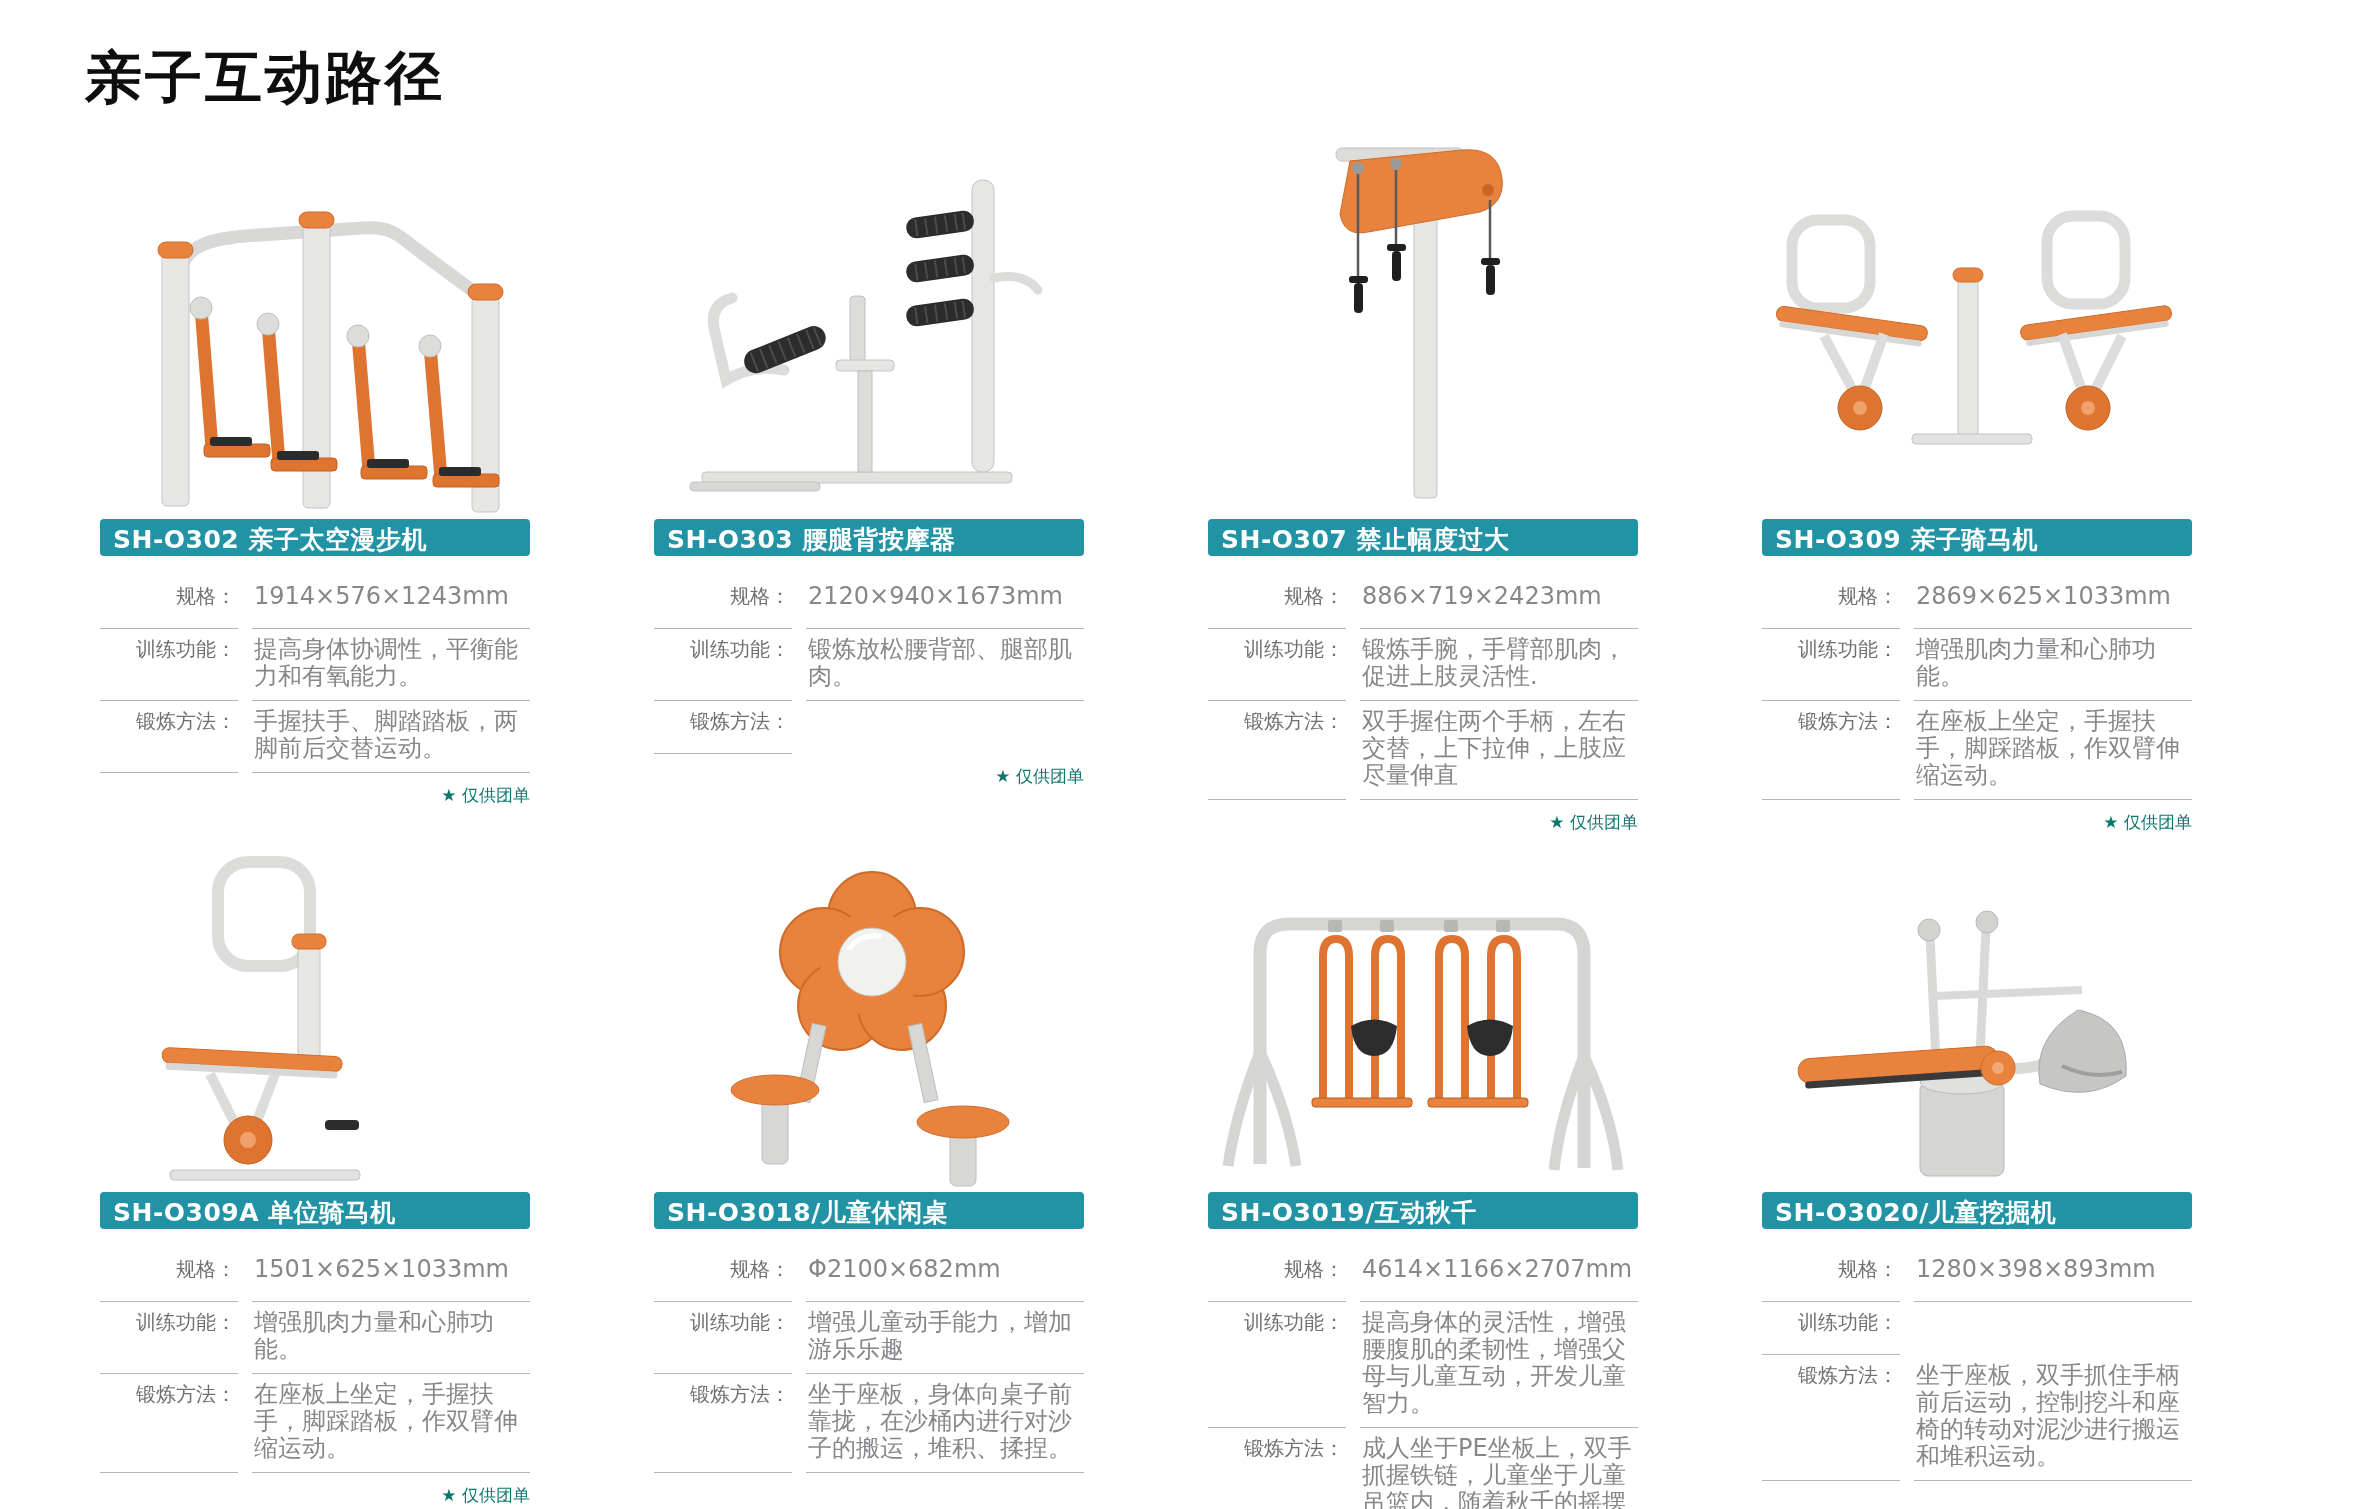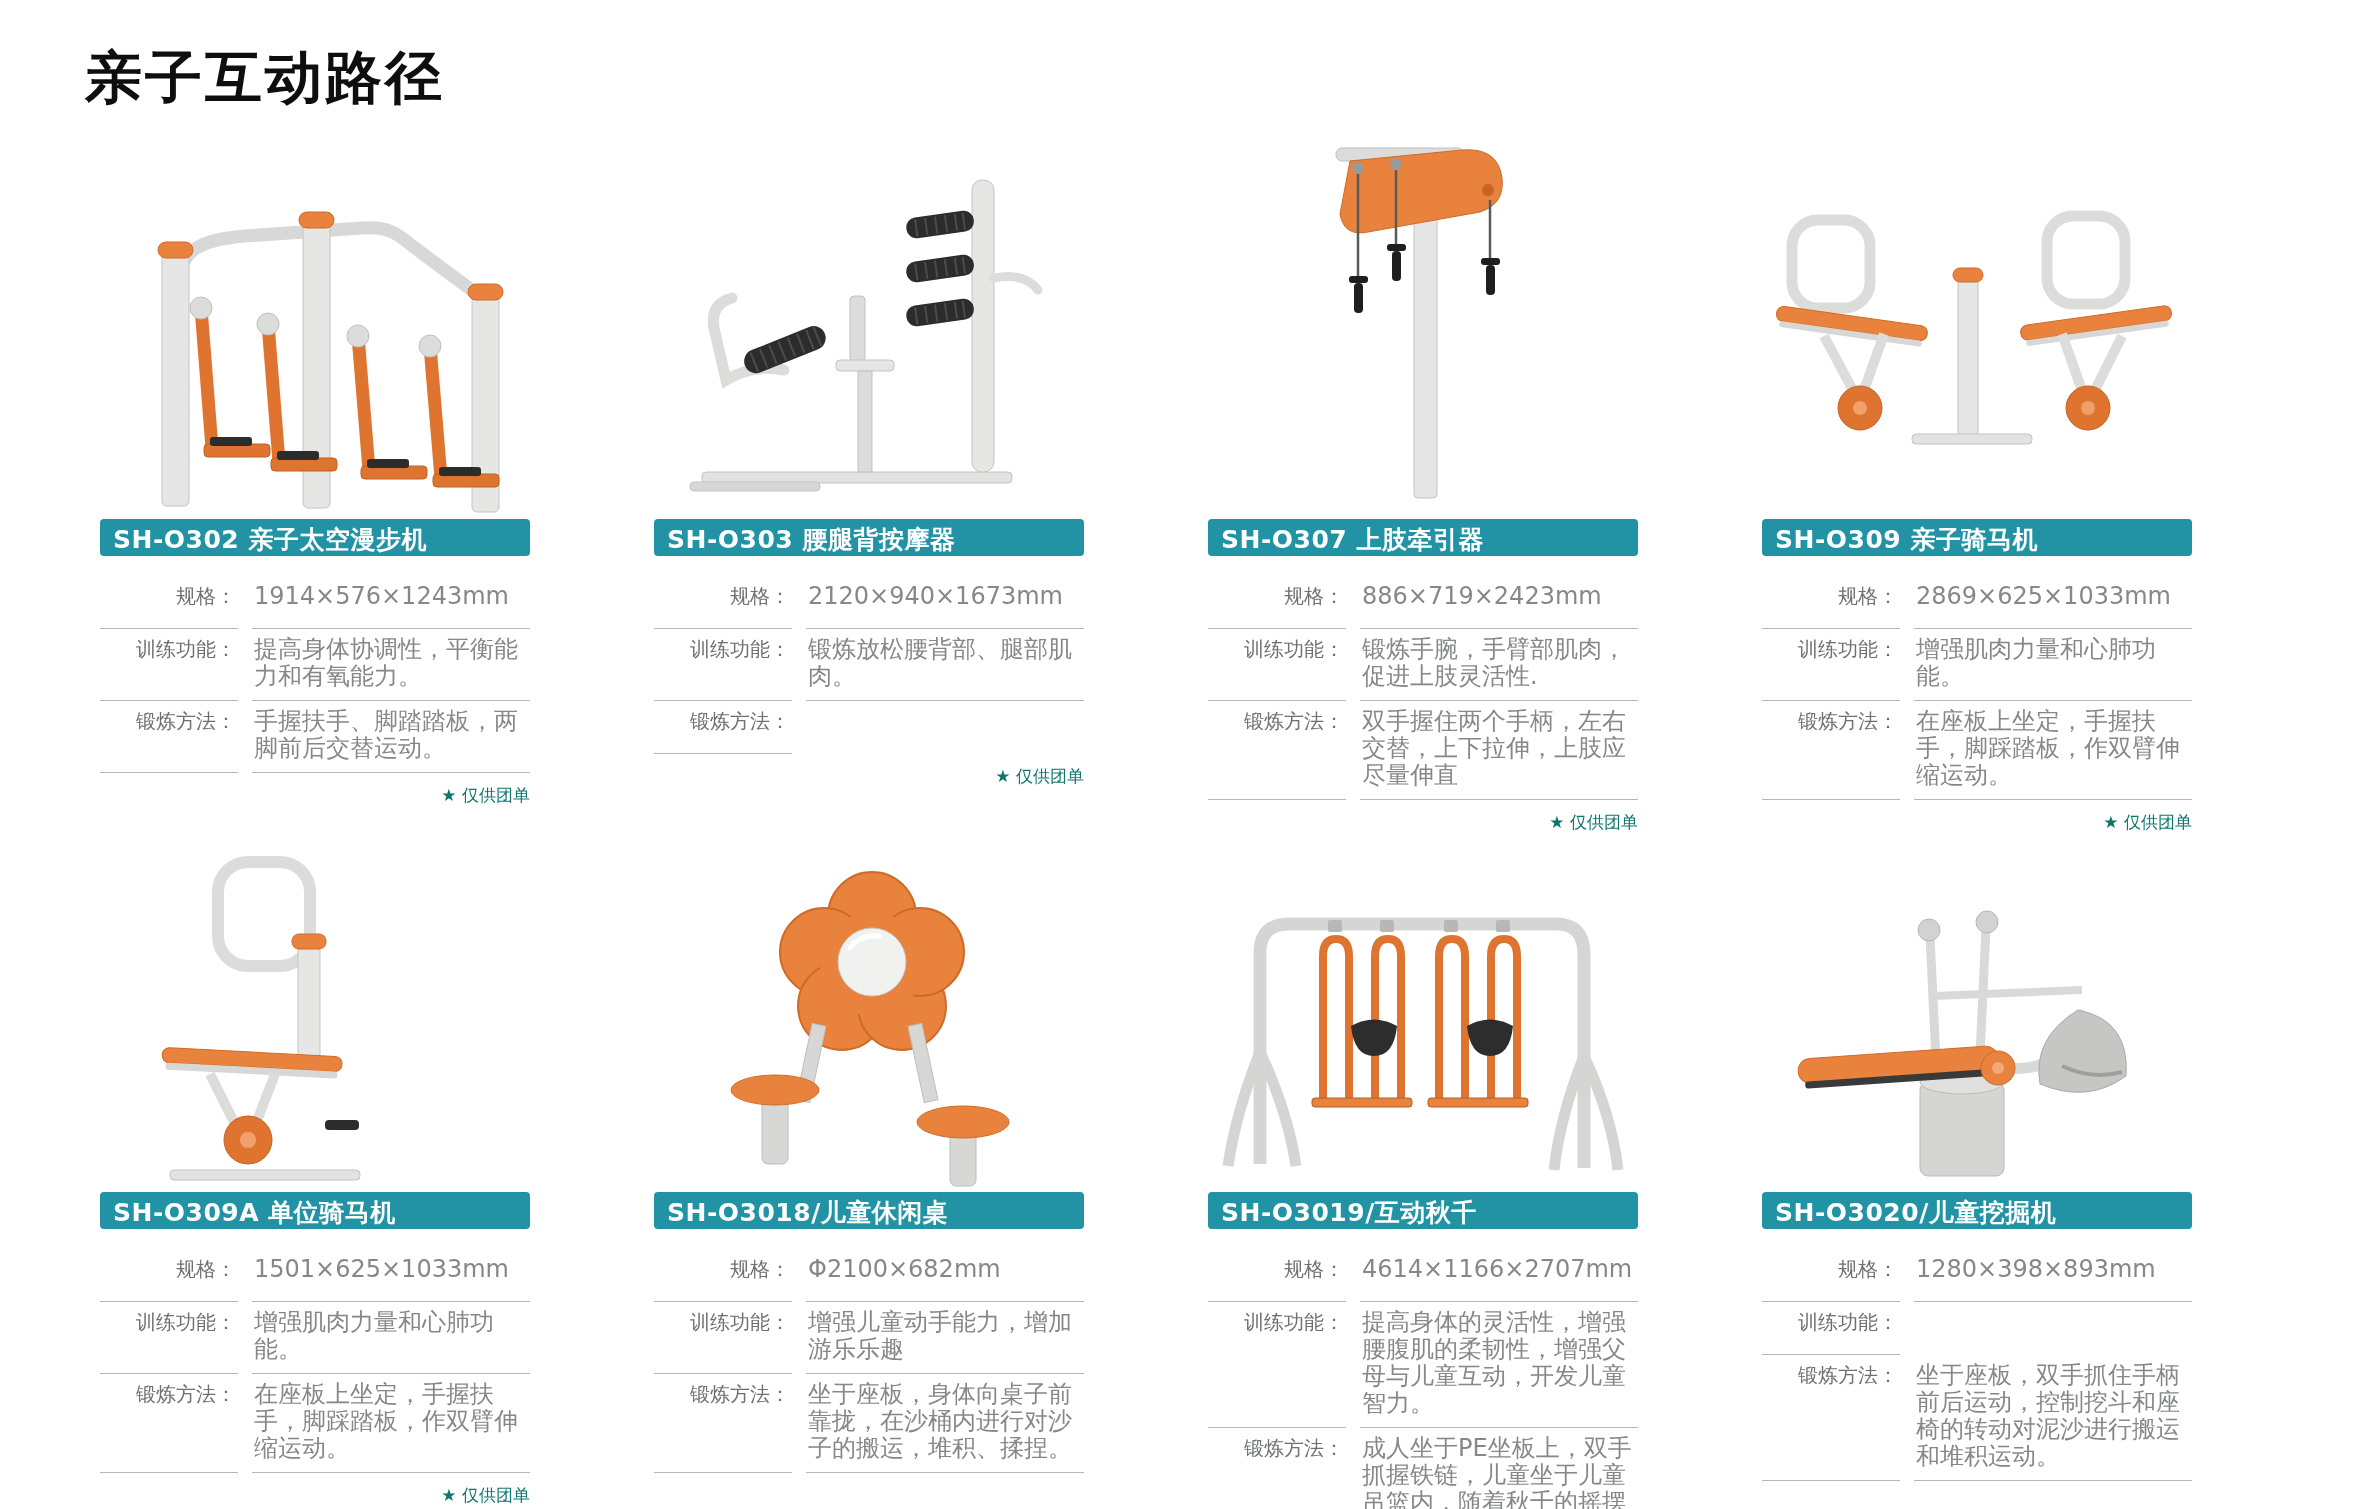--- a/index.html
+++ b/index.html
@@ -207,21 +207,21 @@
           <rect x="141" y="148" width="19" height="7" rx="3"></rect>
             <rect x="146" y="155" width="9" height="30" rx="4"></rect>
           <rect x="179" y="116" width="19" height="7" rx="3"></rect>
             <rect x="184" y="123" width="9" height="30" rx="4"></rect>
           <rect x="273" y="130" width="19" height="7" rx="3"></rect>
             <rect x="278" y="137" width="9" height="30" rx="4"></rect>
         </g>
       </svg>
     </div>
     <div class="banner">
-        <span>SH-O307 上肢牵引器</span>
+        <span>SH-O307 禁止幅度过大</span>
       </div>
     <div class="specs">
       <div class="spec-row">
         <div class="lbl">规格：</div>
         <div class="val">886×719×2423mm</div>
       </div>
       <div class="spec-row">
         <div class="lbl">训练功能：</div>
         <div class="val">锻炼手腕，手臂部肌肉，促进上肢灵活性.</div>
       </div>

